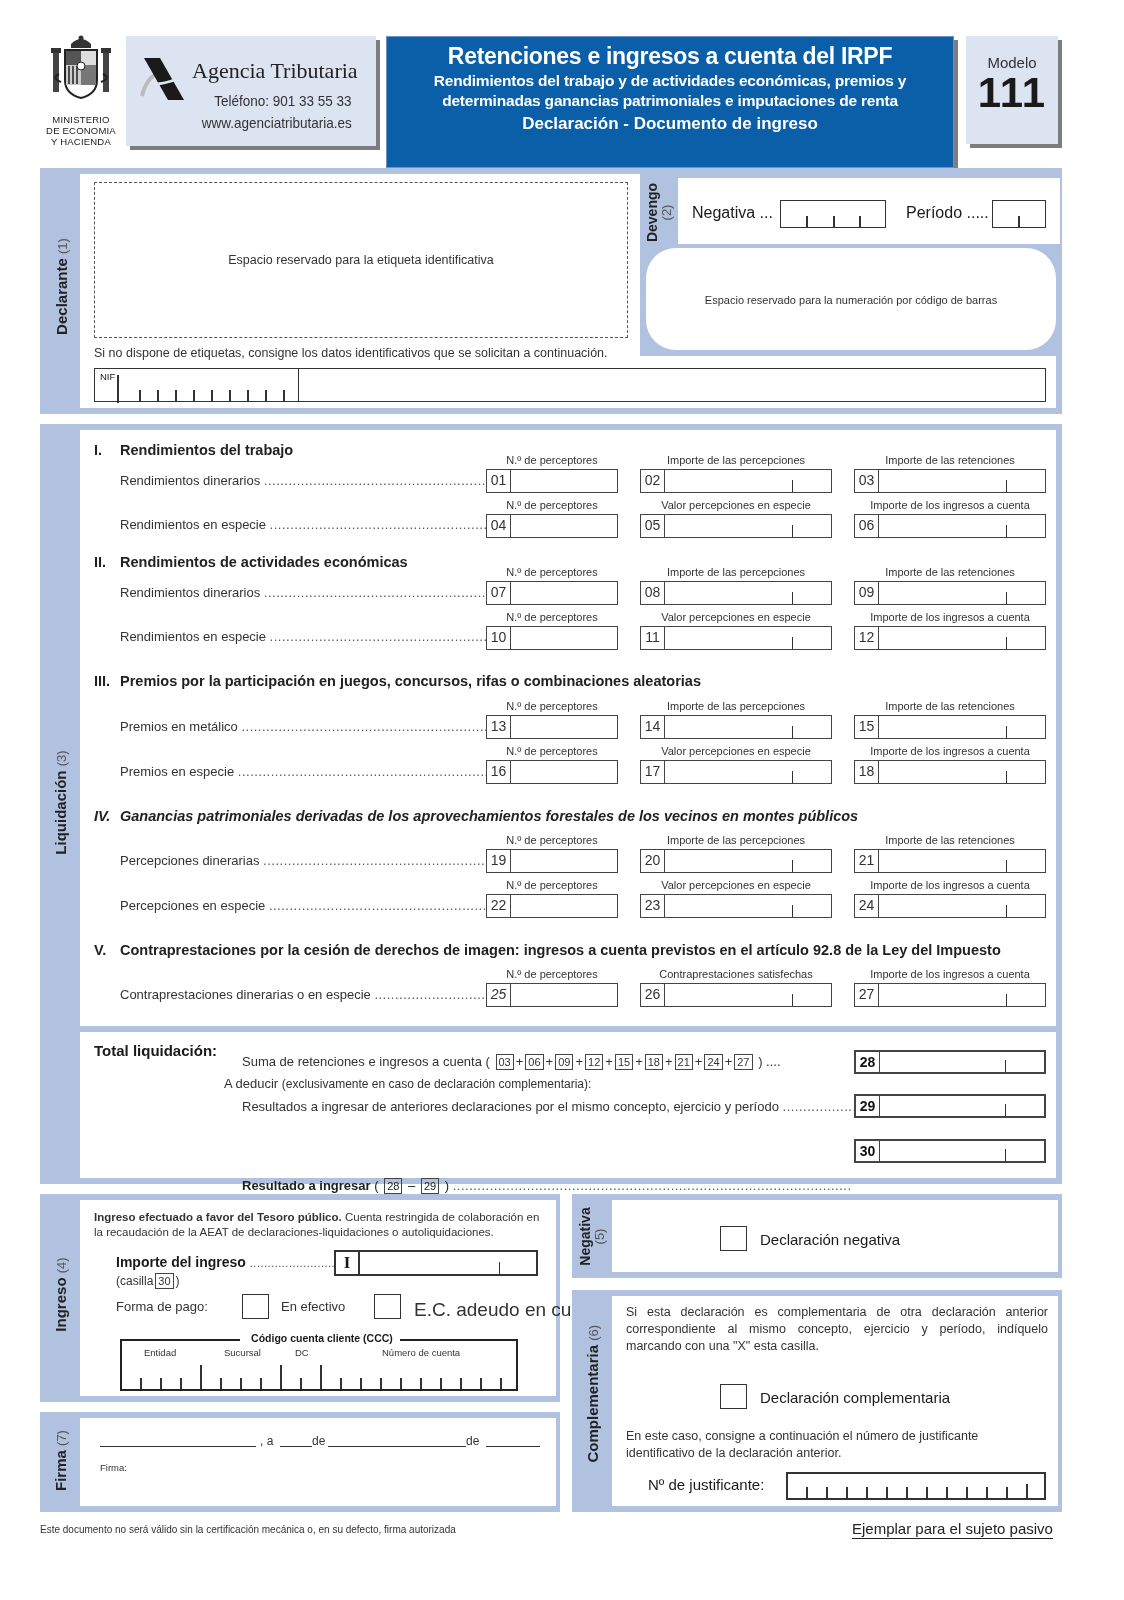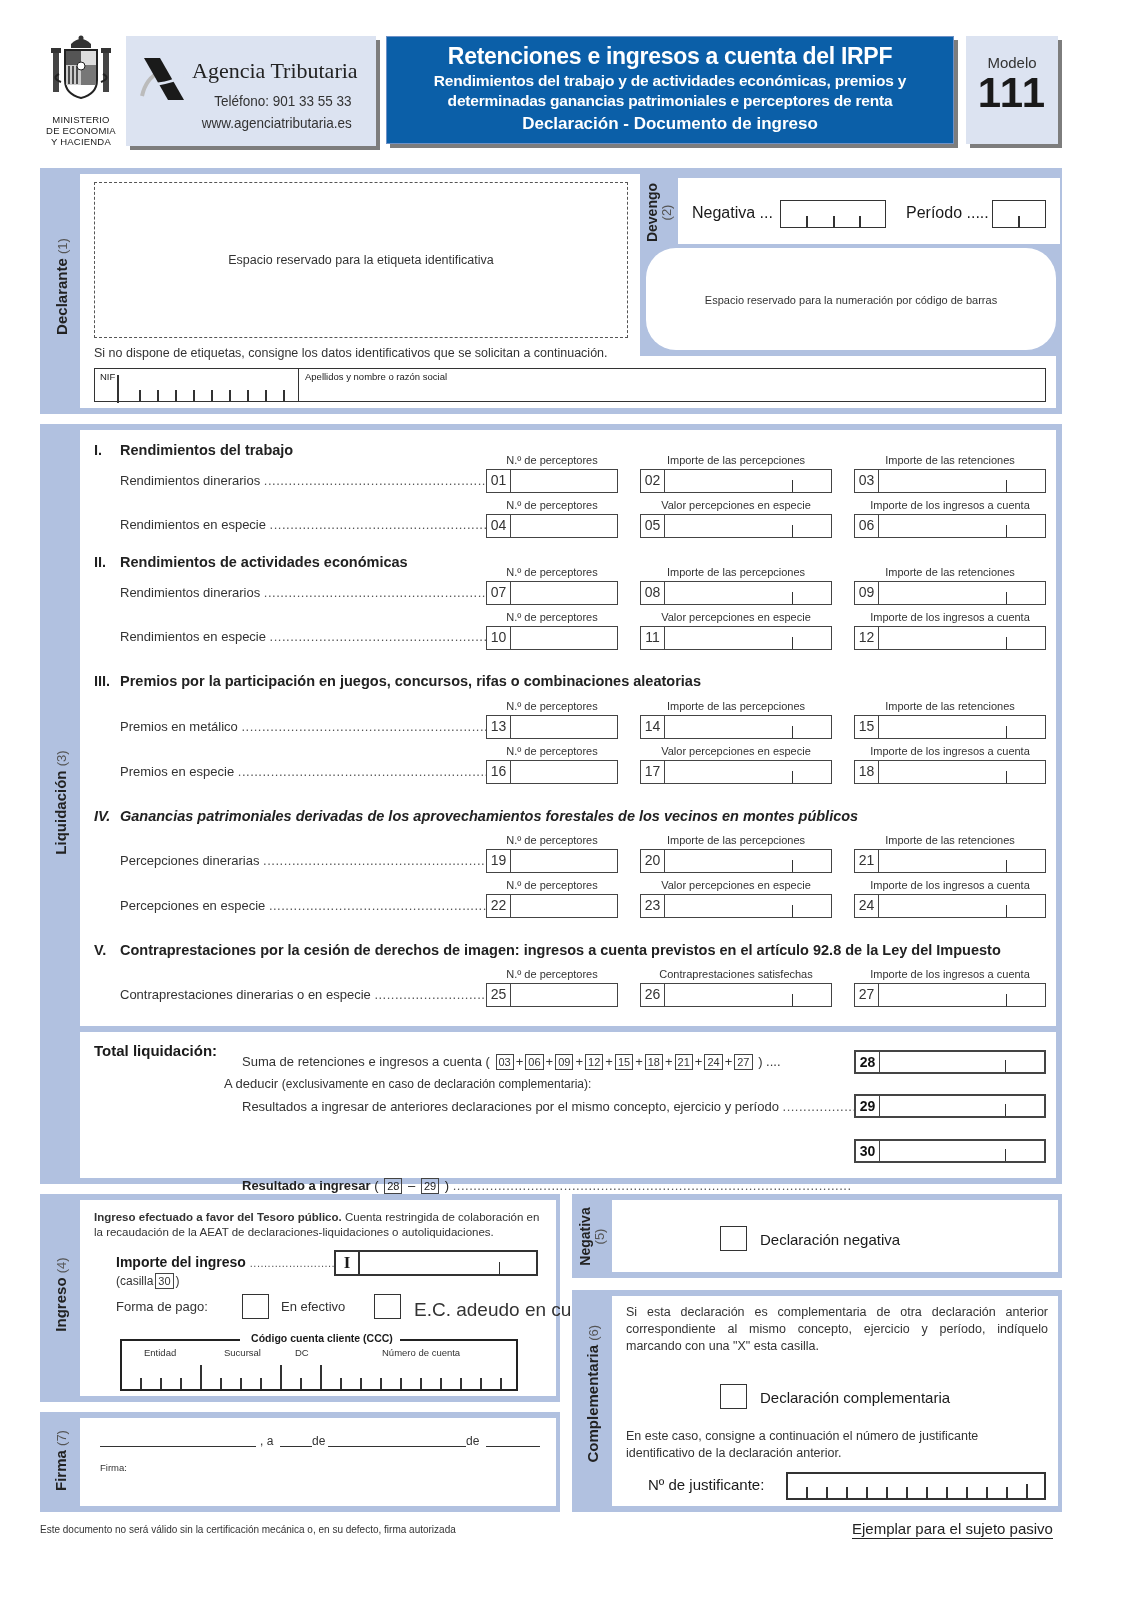--- a/index.html
+++ b/index.html
@@ -8,21 +8,21 @@
 
   
   .ministry { left: 42px; top: 34px; width: 78px; height: 118px; text-align: center; }
   .crest { width: 64px; height: 72px; margin: 0 auto; }
   .ministry-text { font-size: 9.5px; line-height: 11px; letter-spacing: 0.2px; margin-top: 4px; }
   .agency { left: 126px; top: 36px; width: 250px; height: 110px; background: #dce3f1; box-shadow: 4px 4px 0 #7d7d7d; }
   .agency-logo { position: absolute; left: 12px; top: 18px; width: 50px; height: 50px; }
   .agency-name { position: absolute; left: 66px; top: 22px; font-family: "Liberation Serif", serif; font-size: 22px; color: #222; }
   .agency-phone { position: absolute; right: 24px; top: 56px; font-size: 15px; color: #333; transform: scaleX(0.9); transform-origin: right; }
   .agency-web { position: absolute; right: 24px; top: 78px; font-size: 15px; color: #333; transform: scaleX(0.9); transform-origin: right; }
-  .title-box { left: 386px; top: 36px; width: 568px; height: 108px; background: #0b5fa8; box-shadow: 4px 4px 0 #7d7d7d; color: #fff; text-align: center; border: 1px solid #6d91c7; }
+  .title-box { left: 386px; top: 36px; width: 568px; height: 132px; background: #0b5fa8; box-shadow: 4px 4px 0 #7d7d7d; color: #fff; text-align: center; border: 1px solid #6d91c7; }
   .title-main { font-size: 23px; font-weight: bold; margin-top: 6px; letter-spacing: -0.3px; }
   .title-sub { font-size: 15.5px; font-weight: bold; line-height: 18px; margin-top: 2px; letter-spacing: -0.2px; }
   .title-doc { font-size: 17px; font-weight: bold; margin-top: 4px; }
   .modelo-box { left: 966px; top: 36px; width: 92px; height: 108px; background: #dce3f1; box-shadow: 4px 4px 0 #7d7d7d; text-align: center; }
   .modelo-label { font-size: 15px; margin-top: 18px; color: #333; }
   .modelo-num { font-size: 42px; font-weight: bold; margin-top: -2px; letter-spacing: 1px; }
 
   
   .section { background: #b1c1e0; }
   .section-inner { position: absolute; background: #fff; }
@@ -79,21 +79,21 @@
     <path d="M20 30 Q34 28 46 22" stroke="#dce3f1" stroke-width="3" fill="none"></path>
   </svg>
   <div class="agency-name">Agencia Tributaria</div>
   <div class="agency-phone">Teléfono: 901 33 55 33</div>
   <div class="agency-web">www.agenciatributaria.es</div>
 </div>
 
 <div class="abs title-box">
   <div class="title-main">Retenciones e ingresos a cuenta del IRPF</div>
   <div class="title-sub">Rendimientos del trabajo y de actividades económicas, premios y</div>
-  <div class="title-sub">determinadas ganancias patrimoniales e perceptores de renta</div>
+  <div class="title-sub">determinadas ganancias patrimoniales e imputaciones de renta</div>
   <div class="title-doc">Declaración - Documento de ingreso</div>
 </div>
 
 <div class="abs modelo-box">
   <div class="modelo-label">Modelo</div>
   <div class="modelo-num">111</div>
 </div>
 
 <div class="abs section" style="left:40px; top:168px; width:1022px; height:246px;">
   <div class="vlabel" style="left:-42px; top:110px; width:126px;">
@@ -108,24 +108,20 @@
 <div class="abs" style="left:94px; top:346px; font-size:12.5px; color:#333;">Si no dispone de etiquetas, consigne los datos identificativos que se solicitan a continuación.</div>
 <div class="abs" style="left:94px; top:368px; width:952px; height:34px; border:1.5px solid #333; background:#fff;">
   <div style="position:absolute; left:0; top:0; width:204px; height:100%; border-right:1.5px solid #333;">
     <span class="tiny" style="position:absolute; left:5px; top:2px;">NIF</span>
     <div style="position:absolute; left:22px; top:6px; width:1.5px; height:28px; background:#333;"></div>
     <div class="tick" style="left:44px;"></div><div class="tick" style="left:62px;"></div><div class="tick" style="left:80px;"></div>
     <div class="tick" style="left:98px;"></div><div class="tick" style="left:116px;"></div><div class="tick" style="left:134px;"></div>
     <div class="tick" style="left:152px;"></div><div class="tick" style="left:170px;"></div><div class="tick" style="left:188px;"></div>
     <span></span>
   </div>
-  <div style="position:absolute; left:204px; top:0; right:0; height:100%;">
-    <span class="tiny" style="position:absolute; left:6px; top:2px;">Apellidos y nombre o razón social</span>
-    <span></span>
-  </div>
 </div>
 
 <div class="abs" style="left:640px; top:172px; width:420px; height:72px; background:#fff; border-top:6px solid #b1c1e0;">
   <div style="position:absolute; left:0; top:0; width:38px; height:100%; background:#b1c1e0;"></div>
   <div class="vlabel" style="left:-18px; top:20px; width:74px; font-size:14px; line-height:14px;">
     <span>Devengo</span><br><span class="num">(2)</span>
   </div>
   <div style="position:absolute; left:52px; top:26px; font-size:16px;">Negativa ...</div>
   <div class="box" style="left:140px; top:22px; width:106px; height:28px;">
     <div class="tick" style="left:25px;"></div><div class="tick" style="left:52px;"></div><div class="tick" style="left:78px;"></div>
@@ -281,21 +277,21 @@
 <div class="cell" style="left:854px; top:894px; width:192px;">
     <span class="cn">24</span>
     <span class="tk"></span>
   </div>
 
 <div class="heading" style="left:94px; top:942px;"><span class="roman">V.</span><span>Contraprestaciones por la cesión de derechos de imagen: ingresos a cuenta previstos en el artículo 92.8 de la Ley del Impuesto</span></div>
 <div class="rowlabel" style="left:120px; top:987px;"><span>Contraprestaciones dinerarias o en especie</span> <span class="dots">...............................</span></div>
 <div class="clabel" style="left:486px; top:968px; width:132px;">N.º de perceptores</div>
 <div class="clabel" style="left:640px; top:968px; width:192px;">Contraprestaciones satisfechas</div>
 <div class="clabel" style="left:854px; top:968px; width:192px;">Importe de los ingresos a cuenta</div>
-<div class="cell" style="left:486px; top:983px; width:132px;">
+<div class="cell" style="left:486px; top:983px; width:132px;font-style:italic;">
     <span class="cn">25</span>
   </div>
 <div class="cell" style="left:640px; top:983px; width:192px;">
     <span class="cn">26</span>
     <span class="tk"></span>
   </div>
 <div class="cell" style="left:854px; top:983px; width:192px;">
     <span class="cn">27</span>
     <span class="tk"></span>
   </div>

